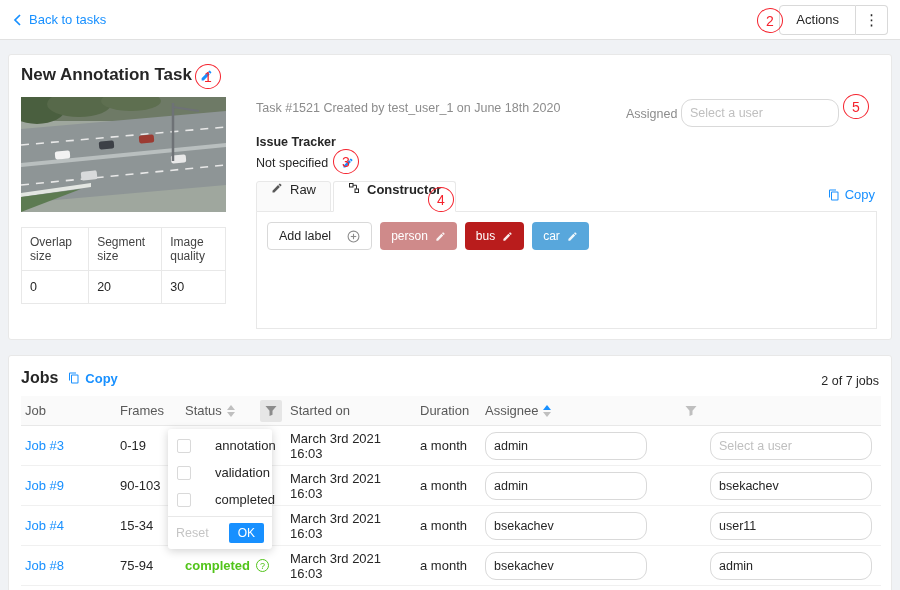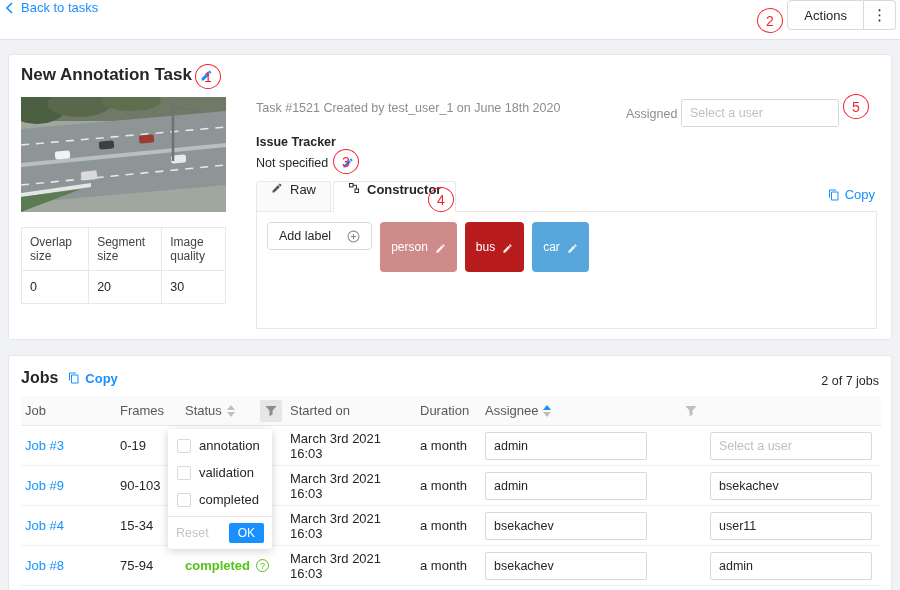--- a/index.html
+++ b/index.html
@@ -3,22 +3,22 @@
 <meta charset="utf-8">
 <style>
   *{box-sizing:border-box;margin:0;padding:0}
   html,body{width:900px;height:590px}
   body{position:relative;overflow:hidden;background:#f0f2f5;
        font-family:"Liberation Sans",sans-serif;font-size:13px;color:#262626}
   svg{display:block}
 
   
   .topbar{position:absolute;left:0;top:0;right:0;height:40px;background:#fff;
-          border-bottom:1px solid #e1e1e1;display:flex;align-items:flex-start;
-          justify-content:space-between;padding:0 4px}
+          border-bottom:1px solid #e1e1e1;display:flex;align-items:center;
+          justify-content:space-between;padding:0 12px}
   .back-link{display:flex;align-items:center;gap:7px;color:#1890ff;cursor:pointer;font-size:13px}
   .actions-group{display:flex;align-items:center}
   .btn-actions{height:30px;padding:0 16px;background:#fff;border:1px solid #d9d9d9;
                border-radius:4px 0 0 4px;font-size:13px;color:#262626;display:flex;align-items:center;cursor:pointer}
   .btn-more{height:30px;width:32px;background:#fff;border:1px solid #d9d9d9;border-left:none;
             border-radius:0 4px 4px 0;display:flex;align-items:center;justify-content:center;
             font-size:15px;color:#262626;cursor:pointer}
 
   
   .card{position:absolute;background:#fff;border:1px solid #e8e8e8;border-radius:3px}
@@ -31,38 +31,38 @@
   .edit-icon{color:#1890ff;cursor:pointer}
   .thumb{position:absolute;left:12px;top:42px;width:205px;height:115px;overflow:hidden;background:#9aa29a}
   .params-table{position:absolute;left:12px;top:172px;width:205px;border-collapse:collapse}
   .params-table th,.params-table td{border:1px solid #e8e8e8;font-weight:400;text-align:left;
         font-size:12px;color:#434343;padding:7px 8px;vertical-align:top}
   .params-table td{font-size:12.5px;color:#262626;padding:9px 8px}
 
   .task-meta{position:absolute;left:247px;top:46px;color:#8c8c8c;font-size:12.5px}
   .assigned-label{position:absolute;left:617px;top:52px;color:#8c8c8c;font-size:12.5px}
   .assigned-input{position:absolute;left:672px;top:44px;width:158px;height:28px}
-  .text-input{width:100%;height:100%;border:1px solid #d9d9d9;border-radius:2px;padding:0 8px;
+  .text-input{width:100%;height:100%;border:1px solid #d9d9d9;border-radius:11px;padding:0 8px;
               font-size:12.5px;color:#262626;font-family:"Liberation Sans",sans-serif;outline:none}
   .text-input::placeholder{color:#bfbfbf}
 
   .issue-label{position:absolute;left:247px;top:80px;font-weight:700;font-size:12.5px}
   .issue-value{position:absolute;left:247px;top:101px;font-size:12.5px;display:flex;align-items:center;gap:14px}
 
   .tabs{position:absolute;left:247px;top:126px;display:flex;z-index:3}
   .tab{height:31px;display:flex;align-items:flex-start;gap:7px;padding:0 14px;margin-right:2px;
        border:1px solid #e8e8e8;background:#fafafa;border-radius:3px 3px 0 0;cursor:pointer;font-size:13px;color:#262626}
   .tab.active{background:#fff;font-weight:700;border-bottom:1px solid #fff}
   .copy-link{display:flex;align-items:center;gap:5px;color:#1890ff;cursor:pointer;font-size:13px}
   .tabs-copy{position:absolute;right:16px;top:132px}
   .tab-content{position:absolute;left:247px;top:156px;width:621px;height:118px;
                border:1px solid #e8e8e8;z-index:1;padding:10px;display:flex;align-items:flex-start;gap:8px}
   .add-label-btn{display:flex;align-items:flex-end;gap:16px;border:1px solid #d9d9d9;background:#fff;
                  border-radius:4px;padding:6px 11px;font-size:12.5px;color:#262626;cursor:pointer}
-  .chip{display:flex;align-items:flex-end;gap:7px;border-radius:4px;padding:18px 11px;color:#fff;
+  .chip{display:flex;align-items:center;gap:7px;border-radius:4px;padding:7px 11px;color:#fff;
         font-size:12px;cursor:pointer}
   .chip svg{opacity:.9}
 
   
   .jobs-title{position:absolute;left:12px;top:13px;font-size:16px;font-weight:700;
               display:flex;align-items:center;gap:10px}
   .jobs-count{position:absolute;right:12px;top:18px;font-size:12.5px;color:#262626}
   .jobs-table{position:absolute;left:12px;top:40px;width:860px}
   .trow{display:flex;align-items:center;border-bottom:1px solid #f0f0f0}
   .thead{height:30px;background:#fafafa;border-bottom:1px solid #e8e8e8;color:#595959}
@@ -83,21 +83,21 @@
   .drow{height:40px;font-size:13px}
   .job-link{color:#1890ff;cursor:pointer}
   .cell-input{width:162px;height:28px}
   .status-done{color:#52c41a;font-weight:700;display:flex;align-items:center;gap:6px}
   .qmark{width:13px;height:13px;border:1px solid #52c41a;border-radius:50%;color:#52c41a;
          font-size:9px;font-weight:400;display:flex;align-items:center;justify-content:center}
 
   
   .filter-dd{position:absolute;left:168px;top:429px;width:104px;background:#fff;border-radius:3px;
              box-shadow:0 2px 10px rgba(0,0,0,.18);z-index:10;padding-top:3px}
-  .filter-item{display:flex;align-items:center;gap:8px;padding:5px 9px;height:27px;cursor:pointer}
+  .filter-item{display:flex;align-items:center;gap:24px;padding:5px 9px;height:27px;cursor:pointer}
   .checkbox{width:14px;height:14px;border:1px solid #d9d9d9;border-radius:2px;background:#fff;flex:none}
   .filter-footer{border-top:1px solid #e8e8e8;margin-top:3px;padding:6px 8px;display:flex;
                  align-items:center;justify-content:space-between}
   .reset-btn{color:#c5c5c5;font-size:12.5px;cursor:default}
   .ok-btn{background:#1890ff;color:#fff;border:none;border-radius:2px;font-size:12px;
           padding:3px 9px;cursor:pointer;font-family:"Liberation Sans",sans-serif}
 
   
   .ann{position:absolute;width:26px;height:25px;border:1.6px solid #f5222d;border-radius:50%;
        color:#f5222d;font-size:14px;display:flex;align-items:center;justify-content:center;z-index:20;

